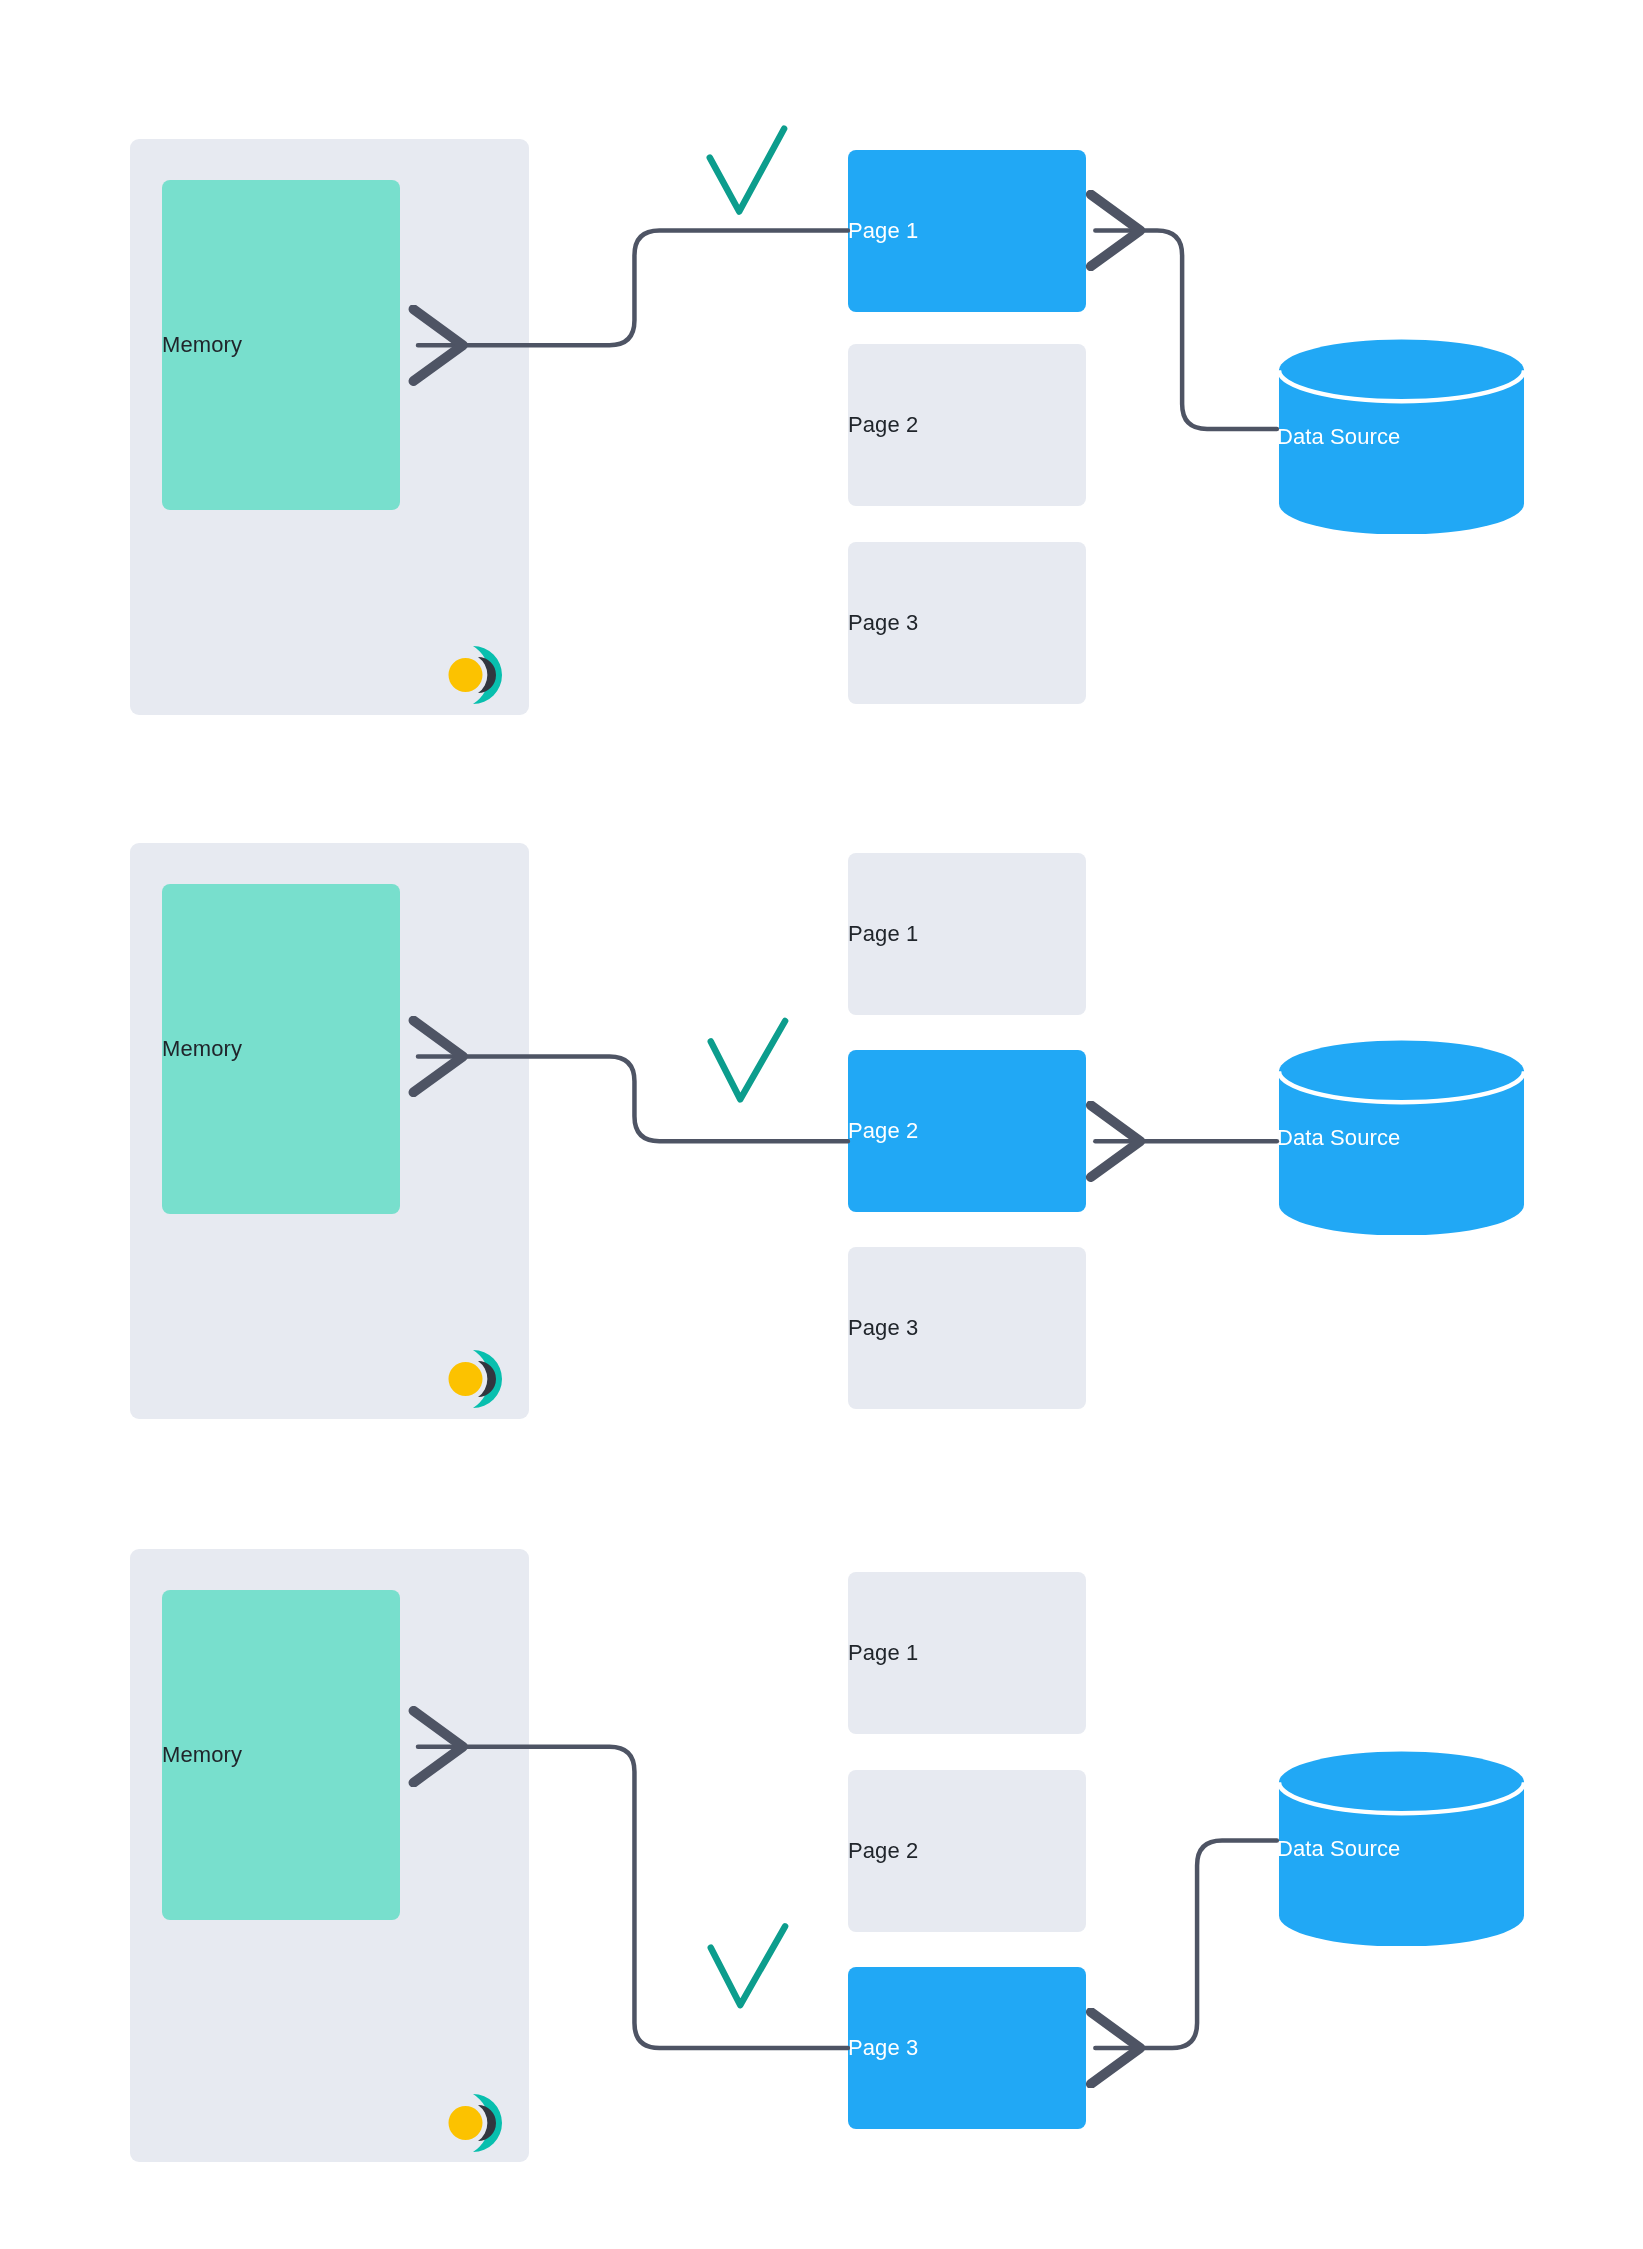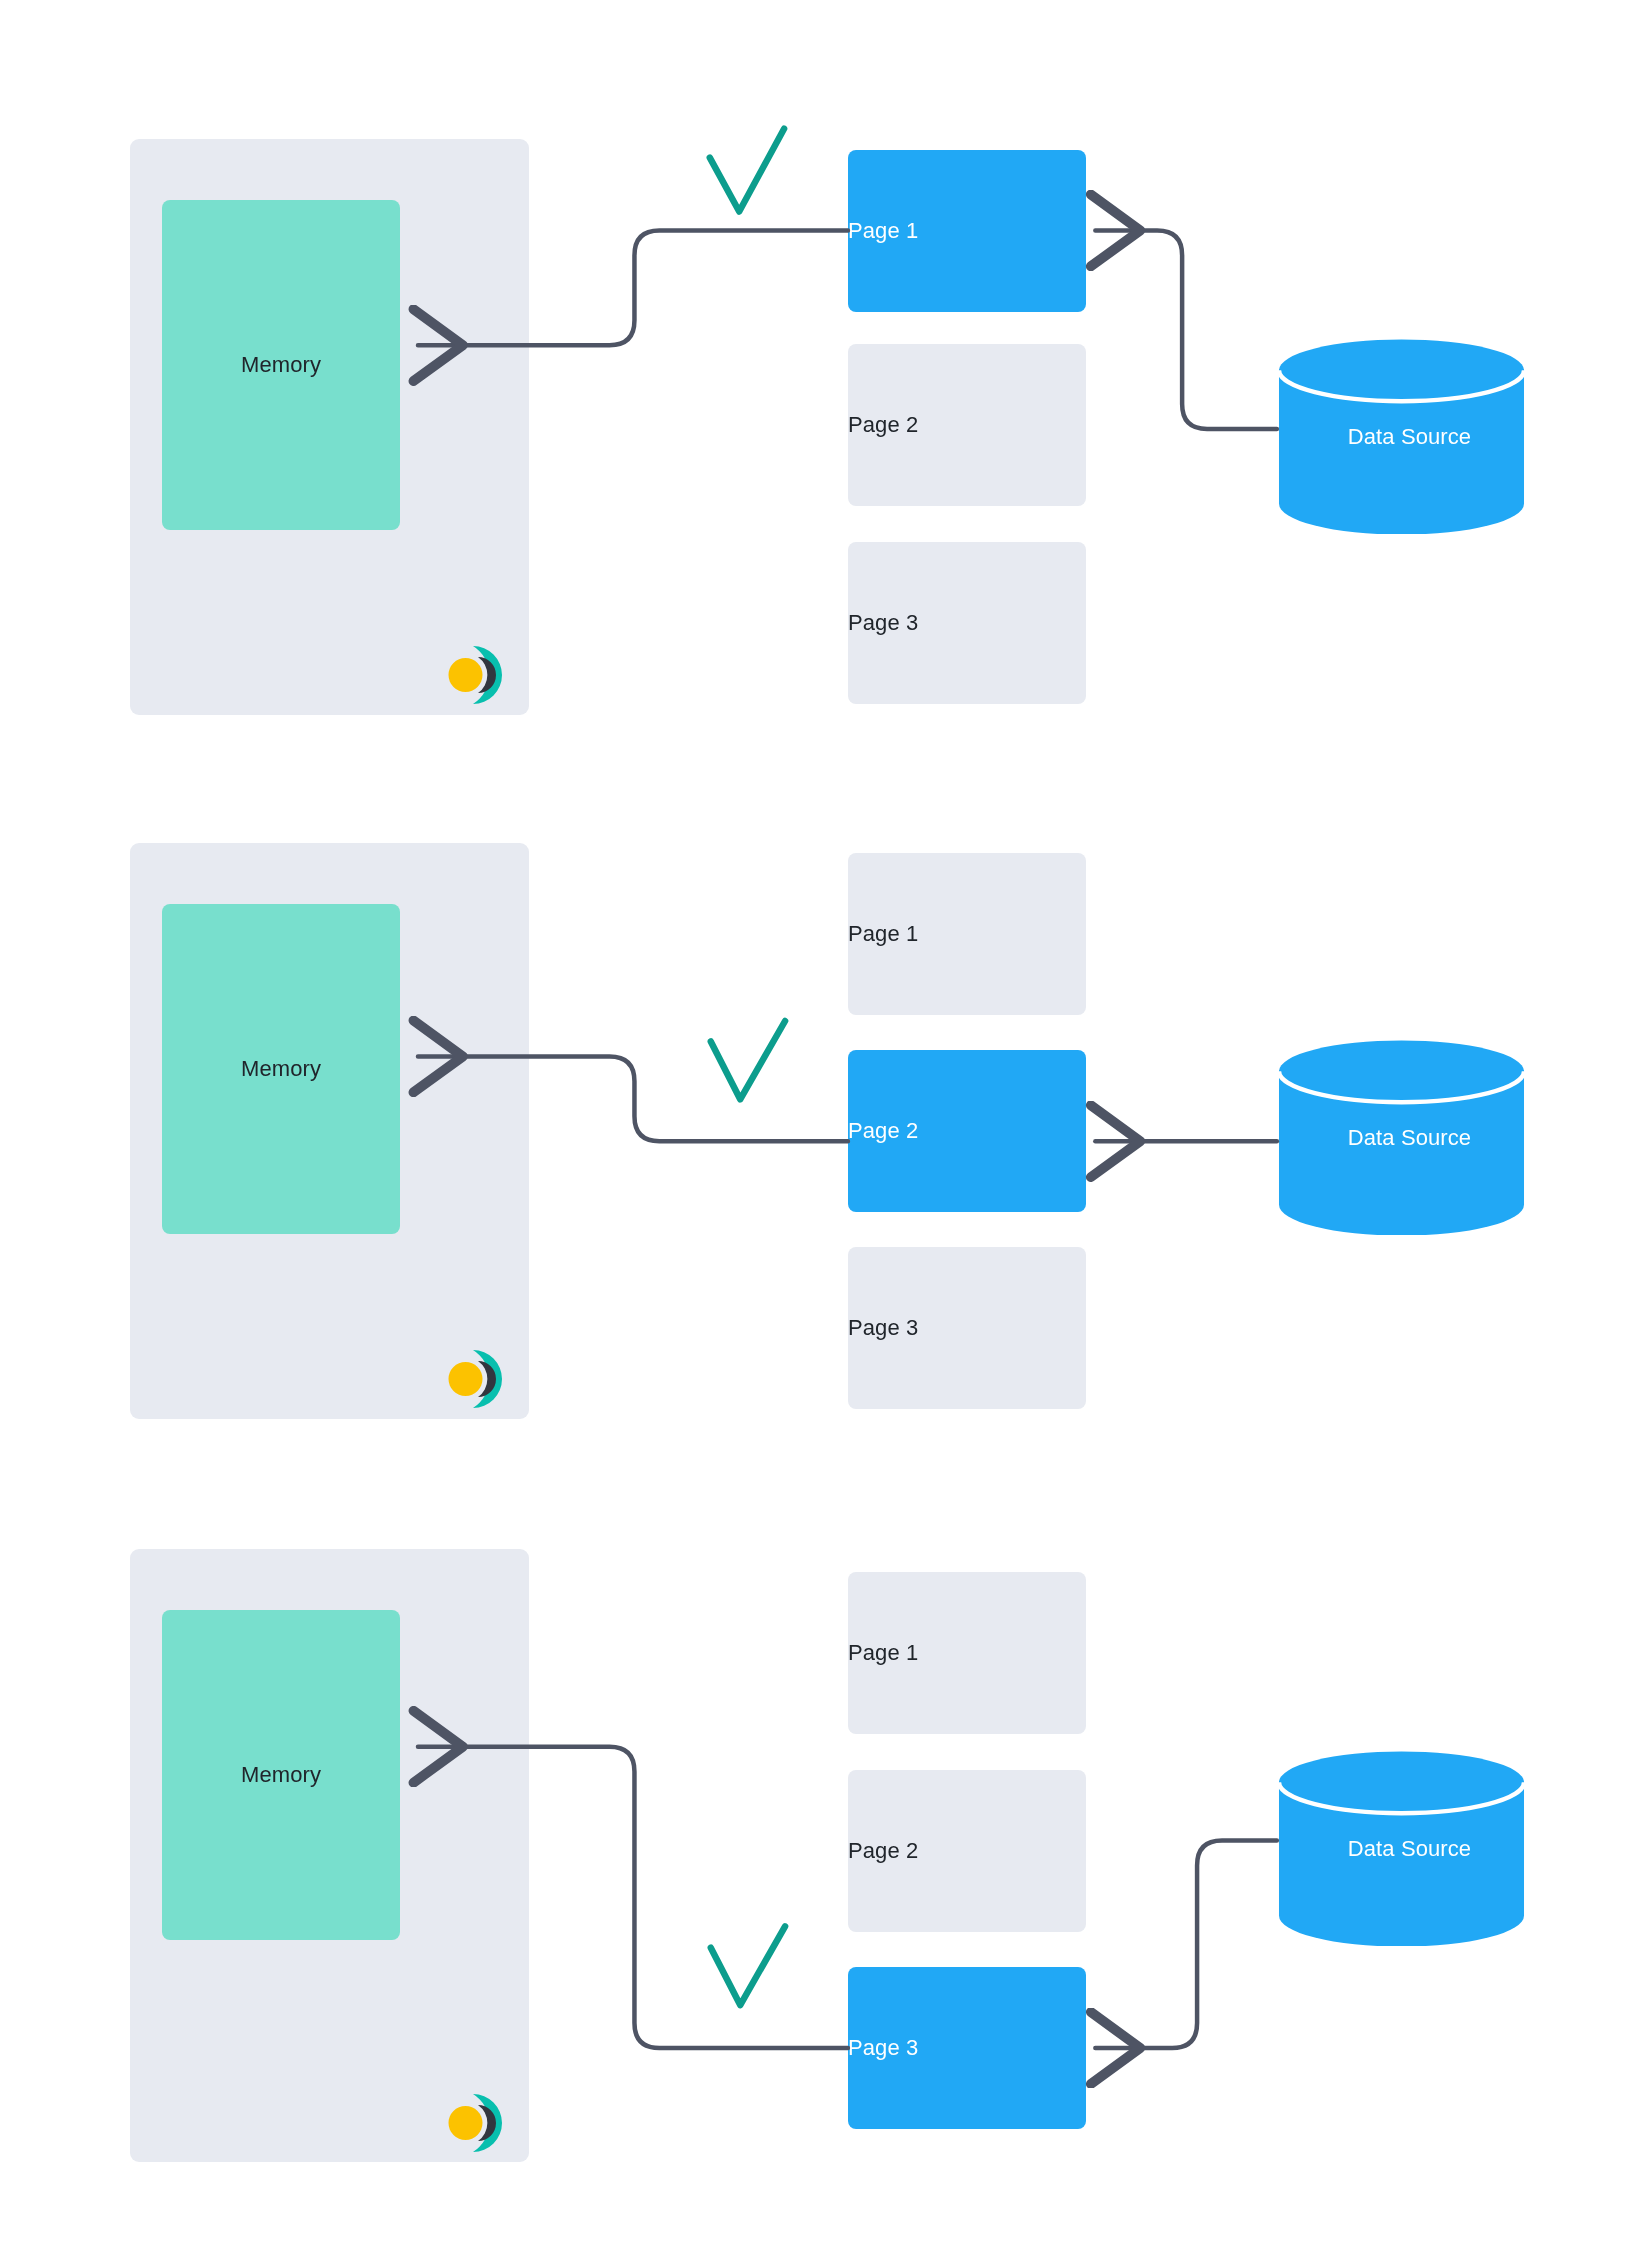--- a/index.html
+++ b/index.html
@@ -30,22 +30,21 @@
     position: absolute;
     background: #e7eaf1;
     border-radius: 9px;
   }
   .memory-box {
     position: absolute;
     background: #78dfcd;
     border-radius: 8px;
     display: flex;
     align-items: center;
-    justify-content: center;
-    margin-top: 20px;
+    justify-content: flex-start;
   }
   .memory-label {
     font-size: 22px;
     color: #20252b;
     letter-spacing: 0.1px;
   }
   
   .page-box {
     position: absolute;
     border-radius: 8px;
@@ -65,23 +64,22 @@
   }
   .page-box.inactive .page-label { color: #20252b; }
   .page-box.active .page-label { color: #ffffff; }
 
   
   .cylinder {
     position: absolute;
   }
   .cyl-label {
     position: absolute;
-    left: 8px;
+    left: 0;
     width: 100%;
-    text-align: center;
     font-size: 22px;
     color: #ffffff;
     letter-spacing: 0.1px;
   }
   
   .conn-layer {
     position: absolute;
     left: 0;
     top: 0;
     width: 1644px;

